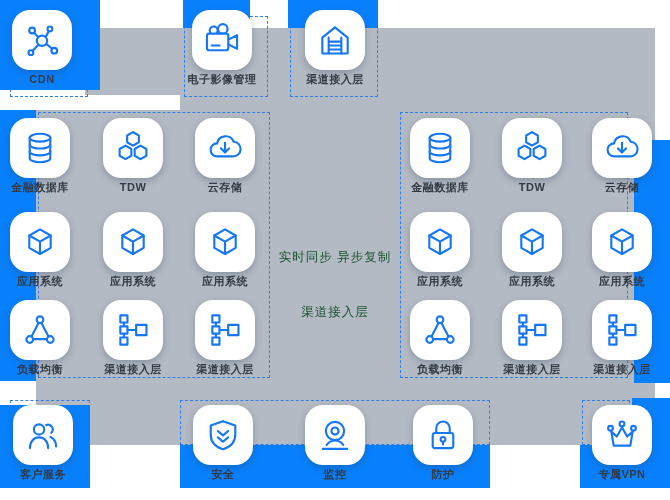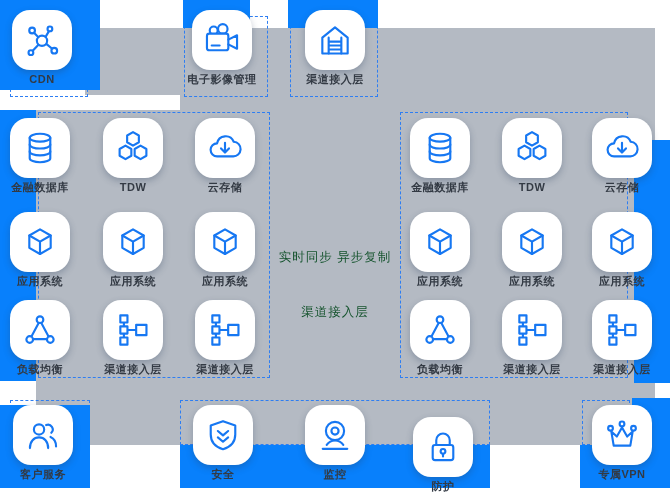--- a/index.html
+++ b/index.html
@@ -288,21 +288,21 @@
       <div class="cell" style="left: 305px; top: 405px;">
         <div class="ibox">
           <svg viewBox="0 0 48 48" width="38" height="38" fill="none" stroke="#1677f2" stroke-width="2.7" stroke-linecap="round" stroke-linejoin="round">
             <circle cx="24" cy="19" r="11.5"></circle>
             <circle cx="24" cy="19" r="4.5"></circle>
             <path d="M13.5 36.5 c2.5-3.5 6-5.5 10.5-5.5 s8 2 10.5 5.5 M8.5 41.5 h31"></path>
           </svg>
         </div>
         <div class="ilabel" style="left: -25px; top: 63px; text-align: center;">监控</div>
       </div>
-      <div class="cell" style="left: 413px; top: 405px; margin-top: 12px;">
+      <div class="cell" style="left: 413px; top: 405px;">
         <div class="ibox">
           <svg viewBox="0 0 48 48" width="38" height="38" fill="none" stroke="#1677f2" stroke-width="2.7" stroke-linecap="round" stroke-linejoin="round">
             <path d="M15.5 22 V15.5 a8.5 8.5 0 0 1 17 0 V22"></path>
             <rect x="11" y="21.5" width="26" height="19" rx="3" fill="#fff"></rect>
             <circle cx="24" cy="29.5" r="3"></circle>
             <path d="M24 32.5 V36"></path>
           </svg>
         </div>
         <div class="ilabel" style="left: -25px; top: 63px;">防护</div>
       </div>

